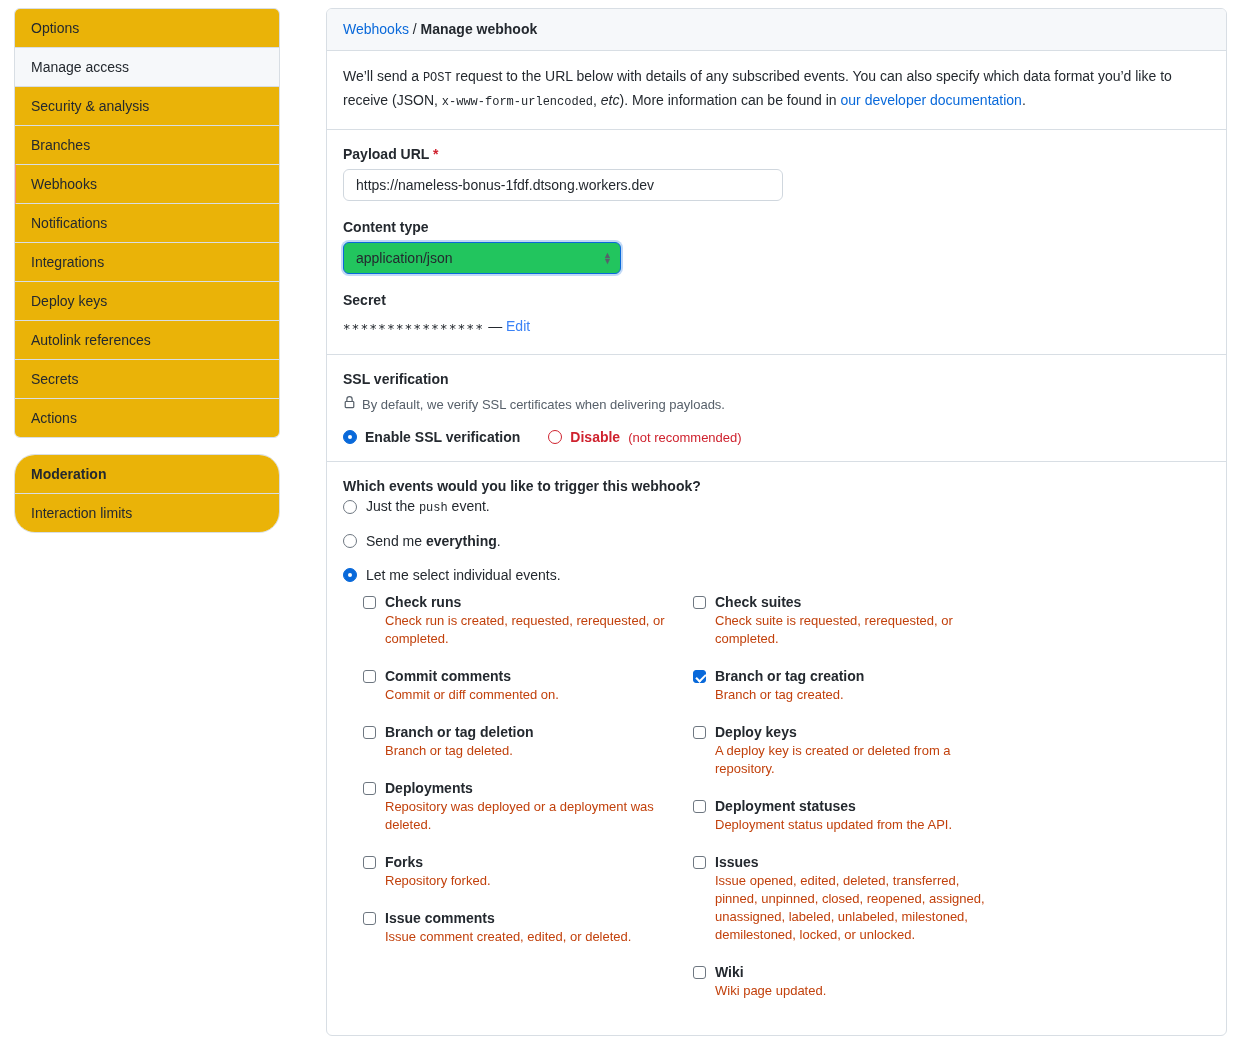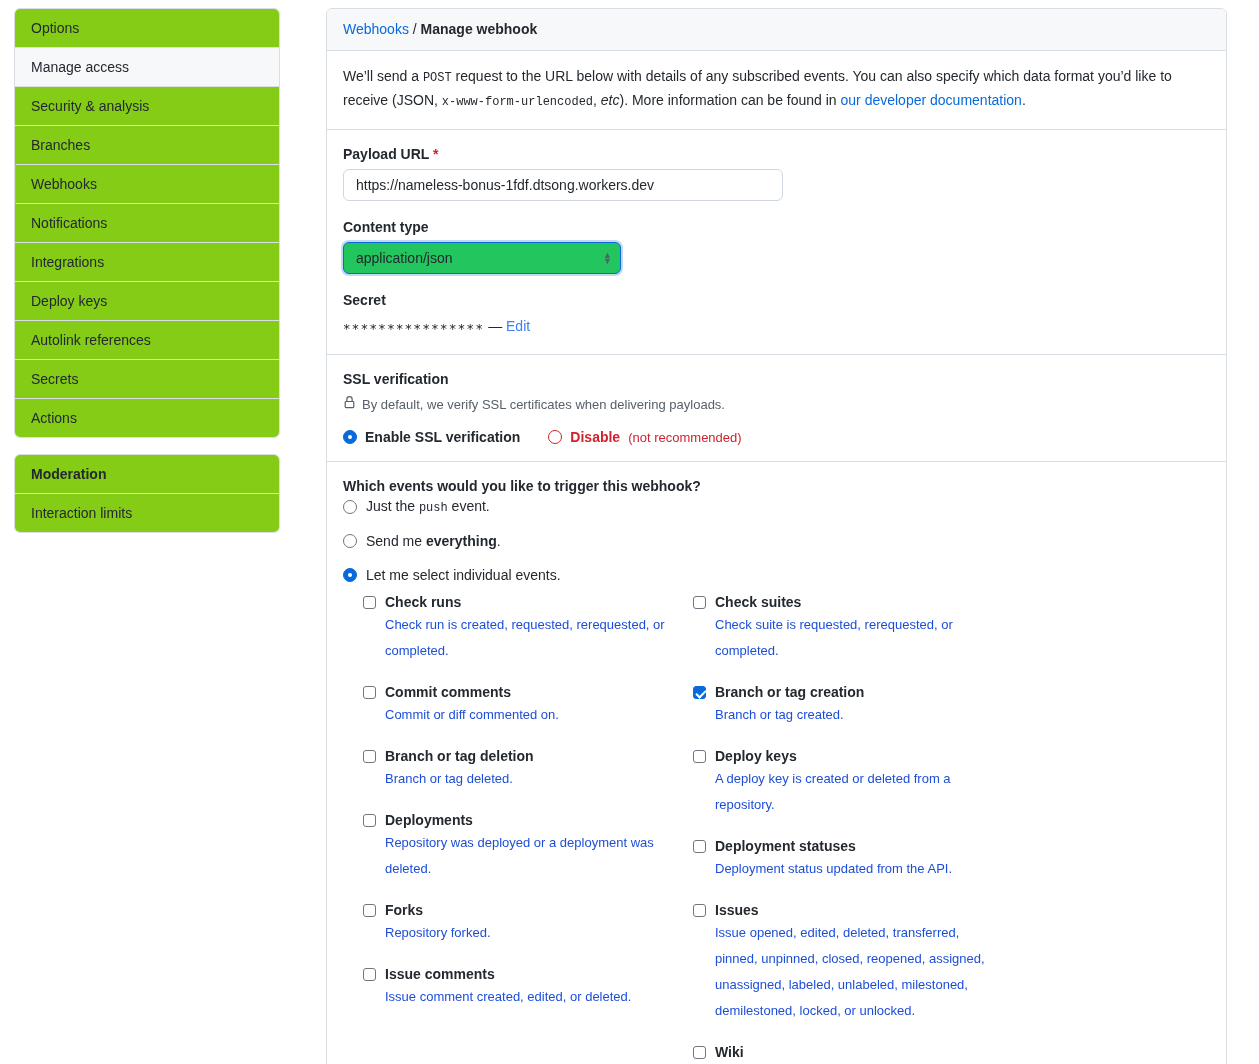--- a/index.html
+++ b/index.html
@@ -19,29 +19,29 @@
     width: 294px;
     padding: 8px 14px 0 14px;
     flex: 0 0 294px;
   }
   .nav-card {
     border: 1px solid #d8dee4;
     border-radius: 6px;
     overflow: hidden;
     background: #fff;
   }
-  .nav-card + .nav-card { margin-top: 16px; }
+  .nav-card + .nav-card { margin-top: 16px; border-radius: 21px; }
   .nav-item {
     position: relative;
     padding: 9px 16px;
     font-size: 14px;
     line-height: 20px;
     color: #24292f;
     border-bottom: 1px solid #d8dee4;
-    background: #84cc16;
+    background: #eab308;
     cursor: pointer;
   }
   .nav-item:last-child { border-bottom: none; }
   .nav-item.selected {
     background: #f6f8fa;
     font-weight: 400;
   }
   .nav-item.active::before {
     content: "";
     position: absolute;
@@ -265,22 +265,22 @@
     margin-bottom: 19px;
   }
   .event-item .body { max-width: 290px; }
   .event-item .name {
     font-weight: 600;
     font-size: 14px;
     line-height: 18px;
   }
   .event-item .desc {
     font-size: 13px;
-    line-height: 26px;
-    color: #1d4ed8;
+    line-height: 18px;
+    color: #c2410c;
     margin-top: 1px;
   }
   .event-item input[type=checkbox] { margin-top: 3px; }
 </style>
 </head>
 <body>
 
 <div class="page">
 
   <div class="sidebar">

